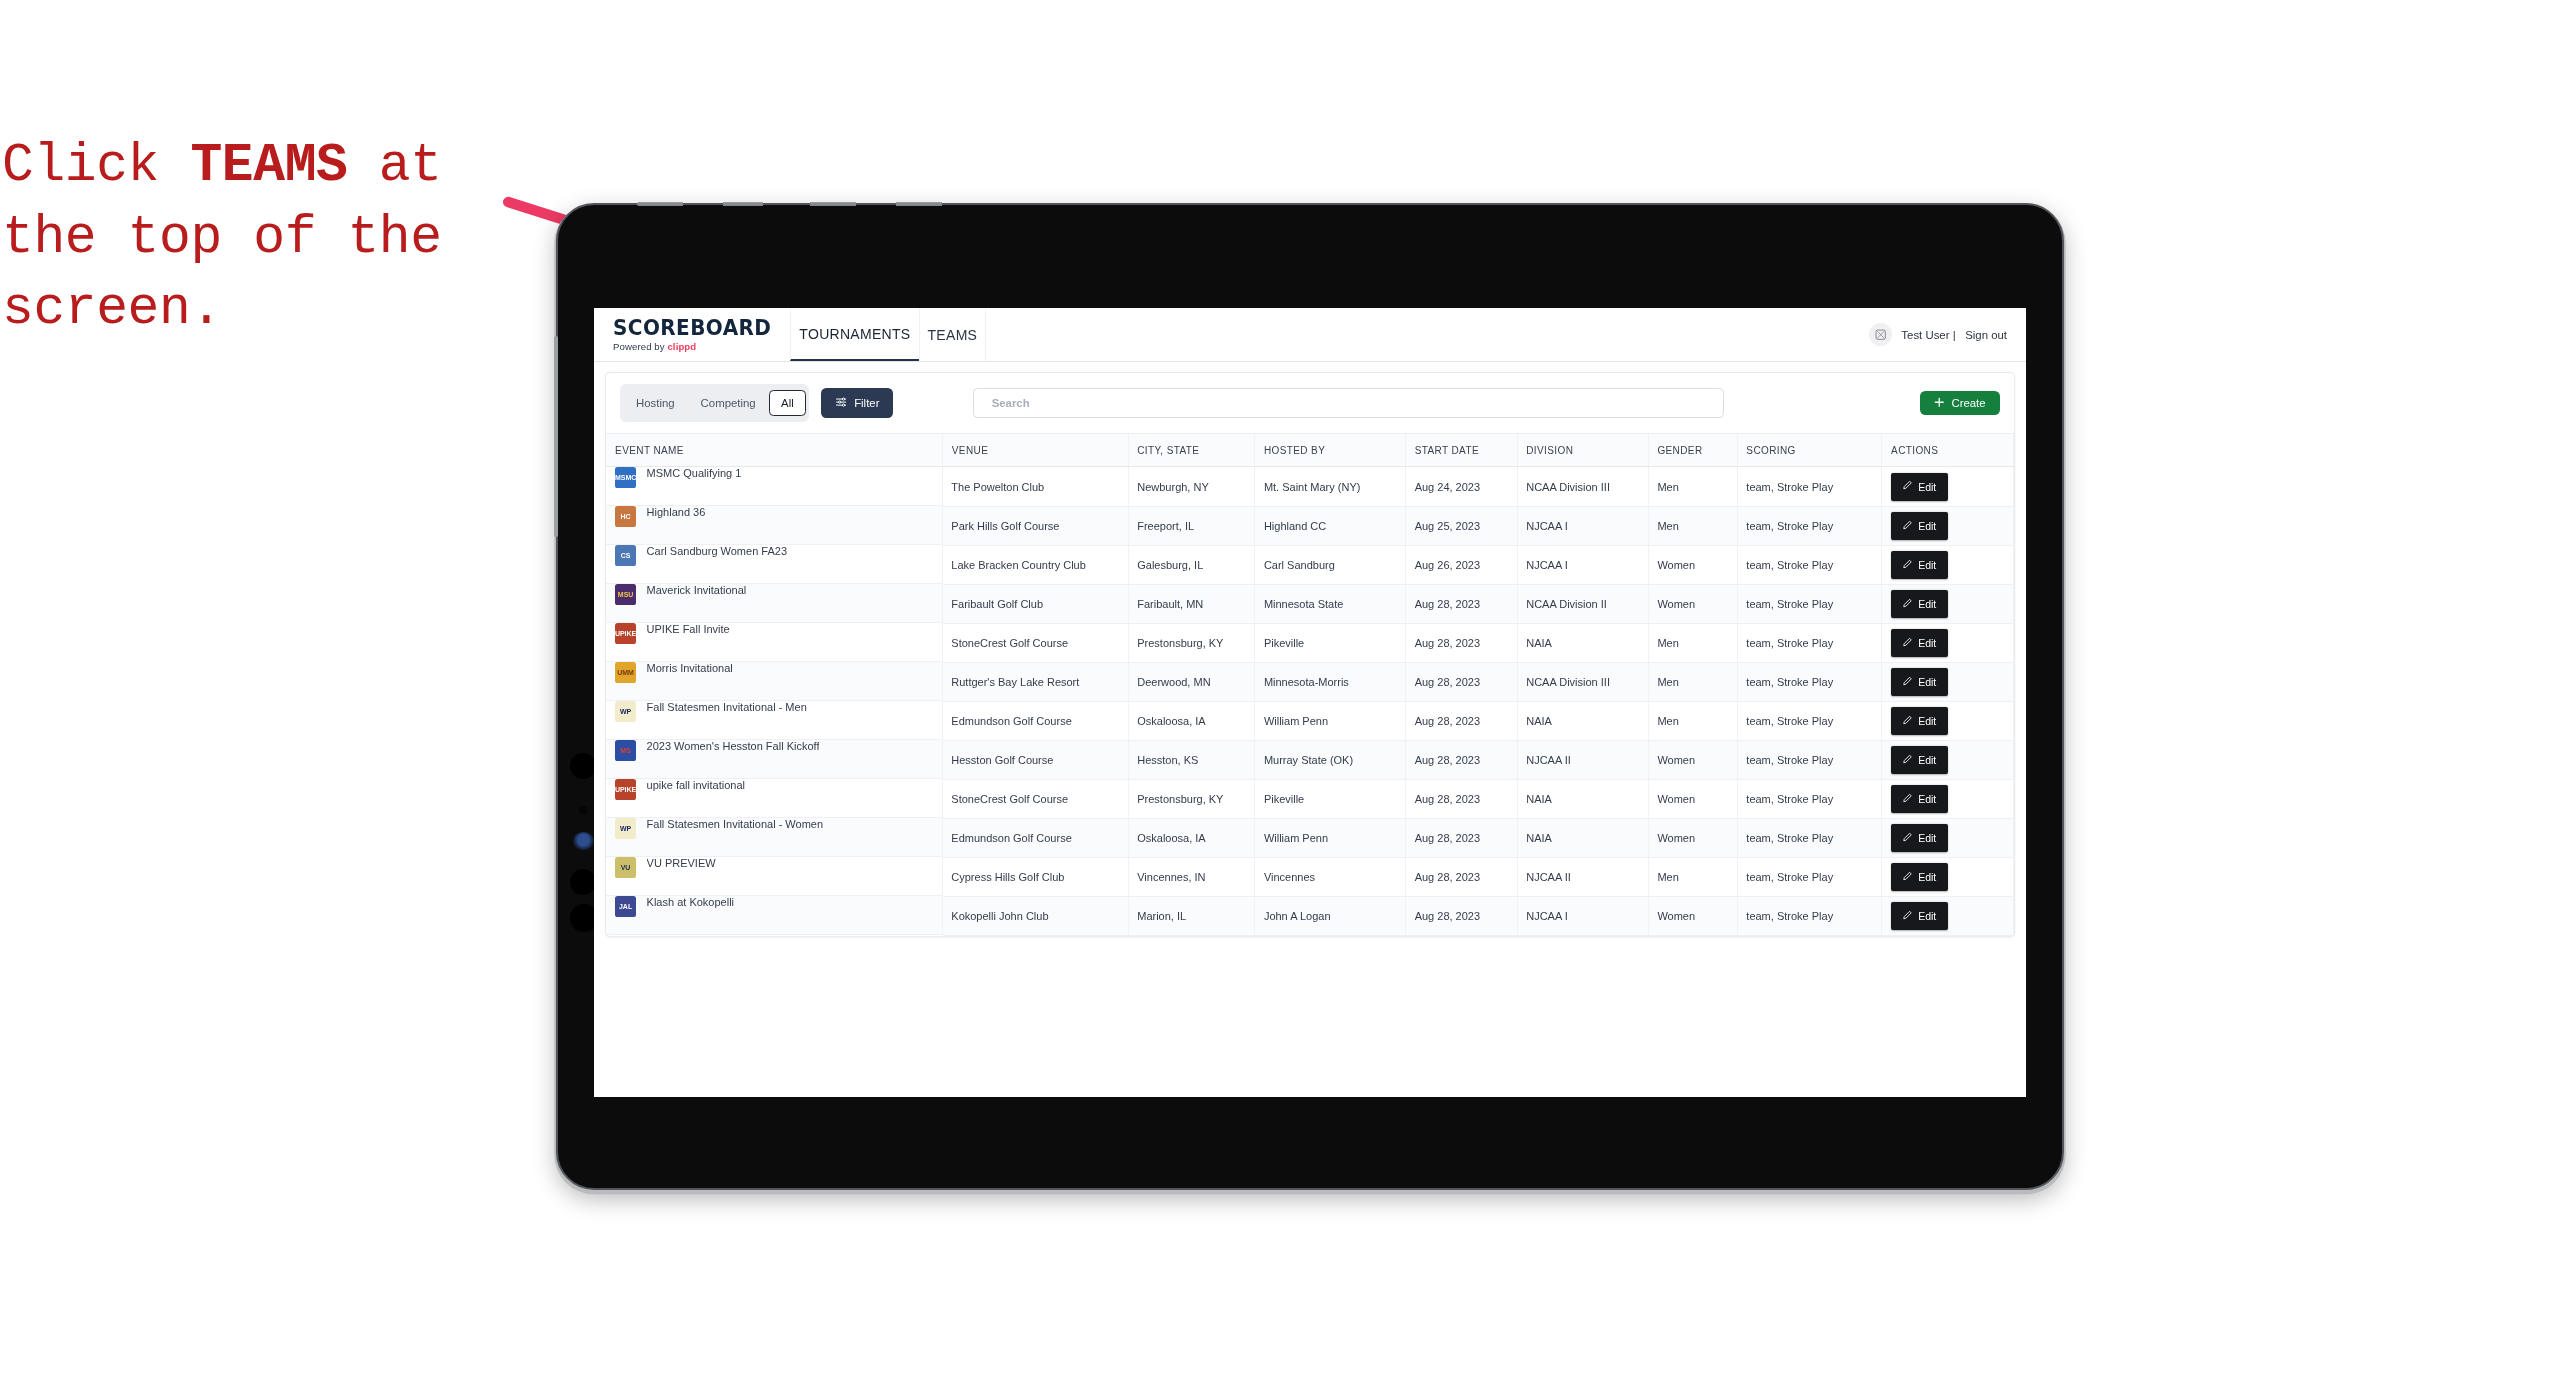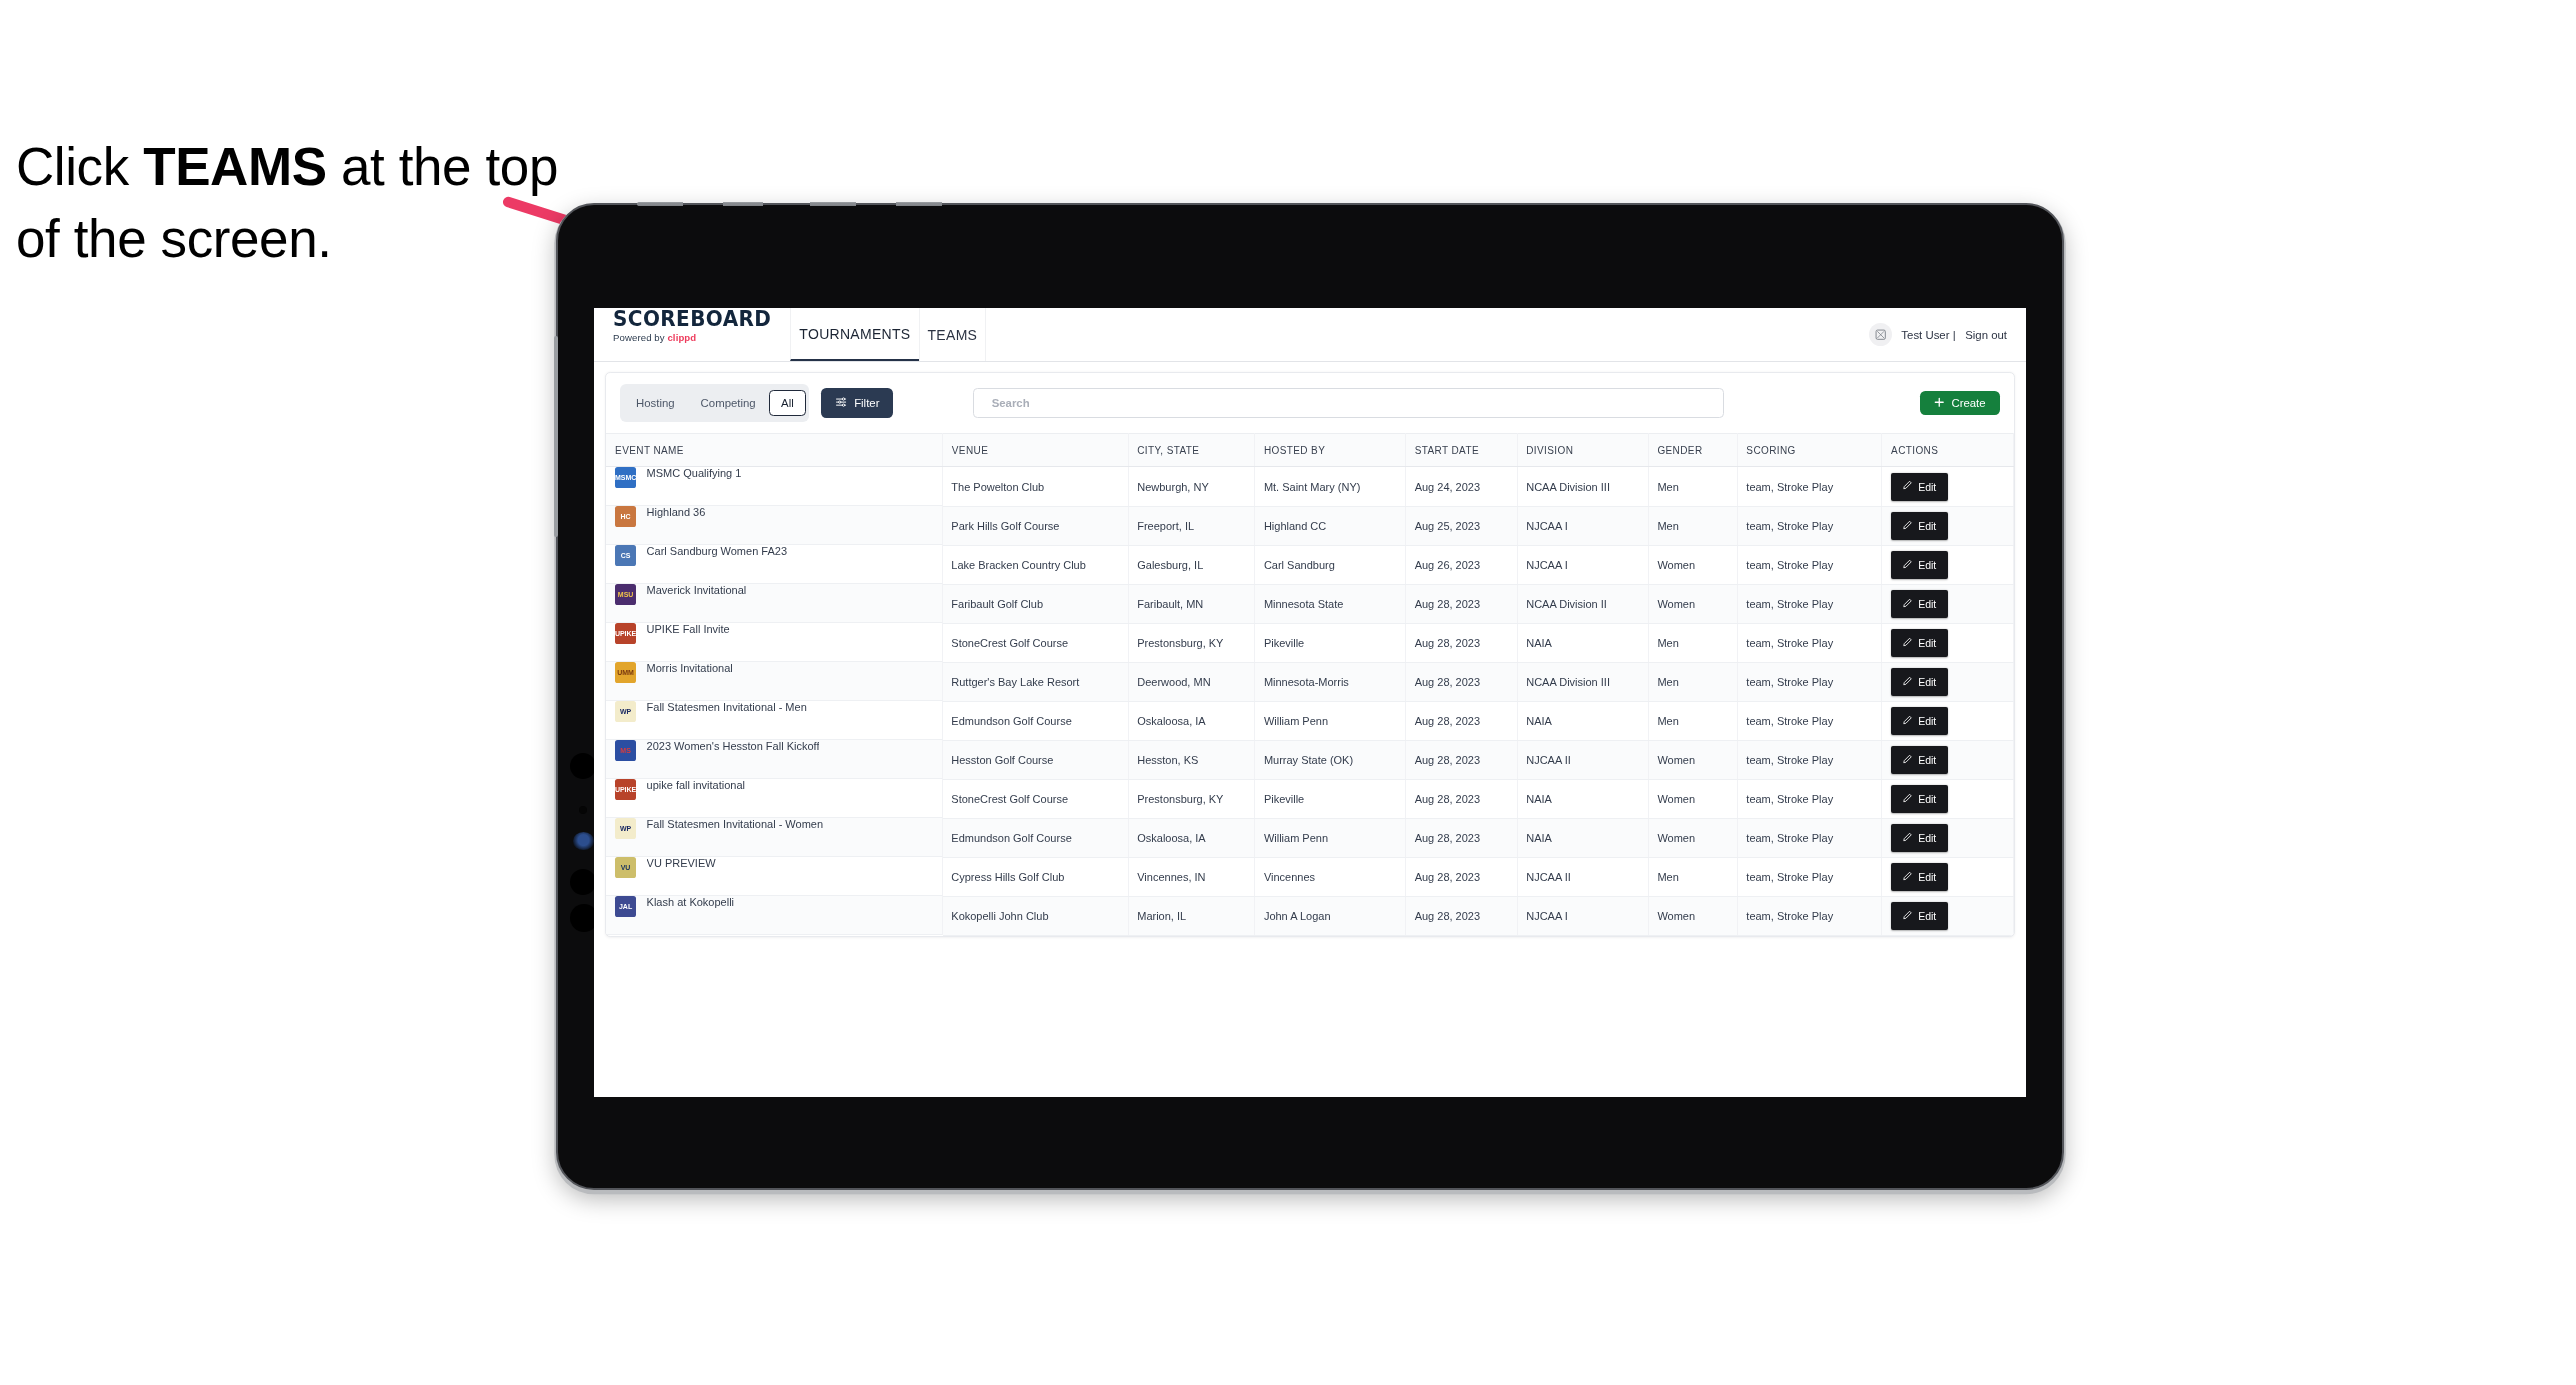--- a/index.html
+++ b/index.html
@@ -7,26 +7,26 @@
     width:2576px;height:1386px;
     background:#ffffff;
     font-family:"Liberation Sans", sans-serif;
     overflow:hidden;
     position:relative;
   }
 
   
   .callout{
     position:absolute;
-    left:16px; top:131px;
+    left:2px; top:131px;
     width:559px;
     font-size:53px;
     line-height:1.35;
-    color:#000000;
-    font-family:Liberation Sans, sans-serif;
+    color:#b91c1c;
+    font-family:Liberation Mono, monospace;
     letter-spacing:-0.4px;
   }
   .callout b{font-weight:bold;}
 
   
   .arrow-svg{
     position:absolute;
     left:489px; top:188px;
     width:419px; height:166px;
     pointer-events:none;
@@ -67,21 +67,21 @@
     overflow:hidden;
   }
 
   
   .topnav{
     position:relative;height:53px;background:#ffffff;
     border-bottom:0.9px solid #e2e4e8;
     display:flex;align-items:stretch;
   }
   .logo-wrap{
-    display:flex;flex-direction:column;
+    display:flex;flex-direction:column;justify-content:center;
     padding-left:19px;padding-right:19px;
   }
   .logo-main{
     font-size:20px;font-weight:bold;color:#13263c;letter-spacing:0.4px;
     font-family:"DejaVu Sans", sans-serif;
     transform:scaleY(1.1);line-height:1;
   }
   .logo-sub{
     font-size:9.6px;color:#2c3b4e;margin-top:4.4px;letter-spacing:0.1px;
   }

